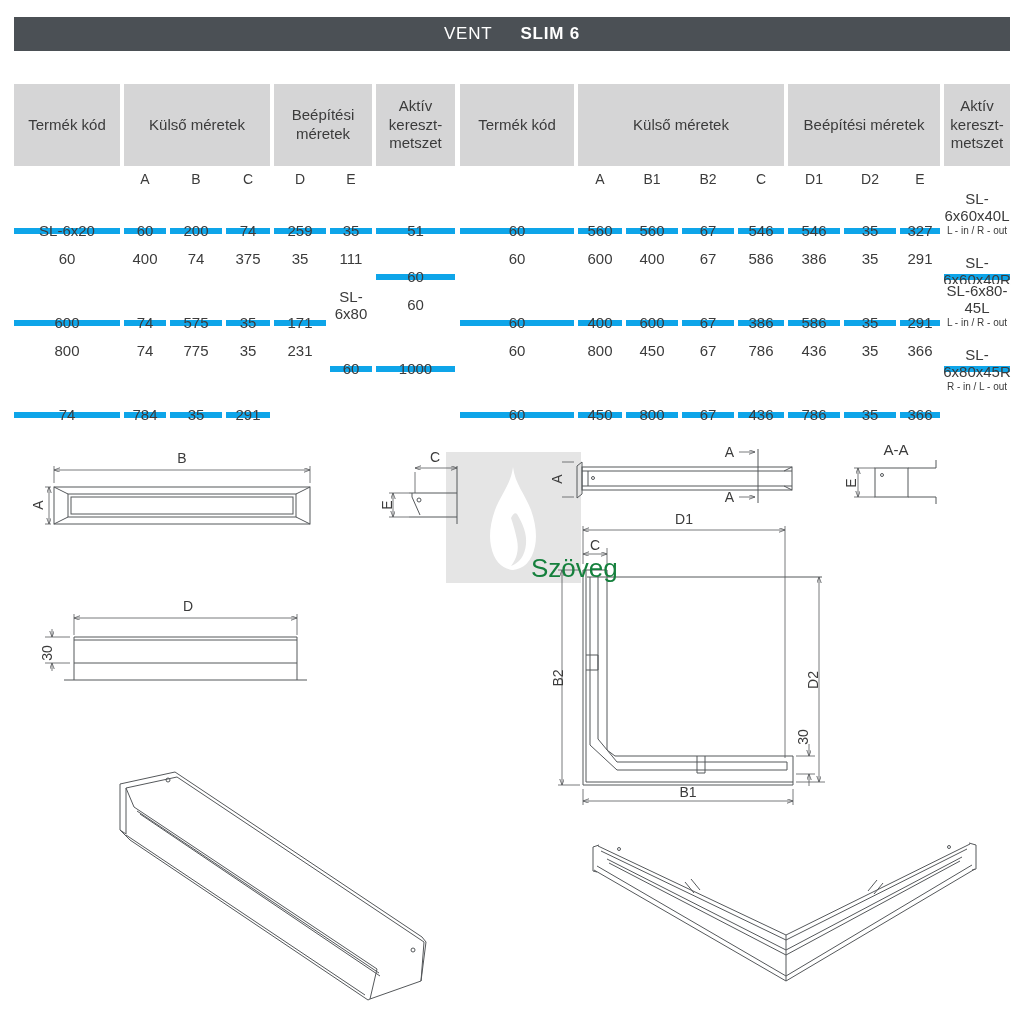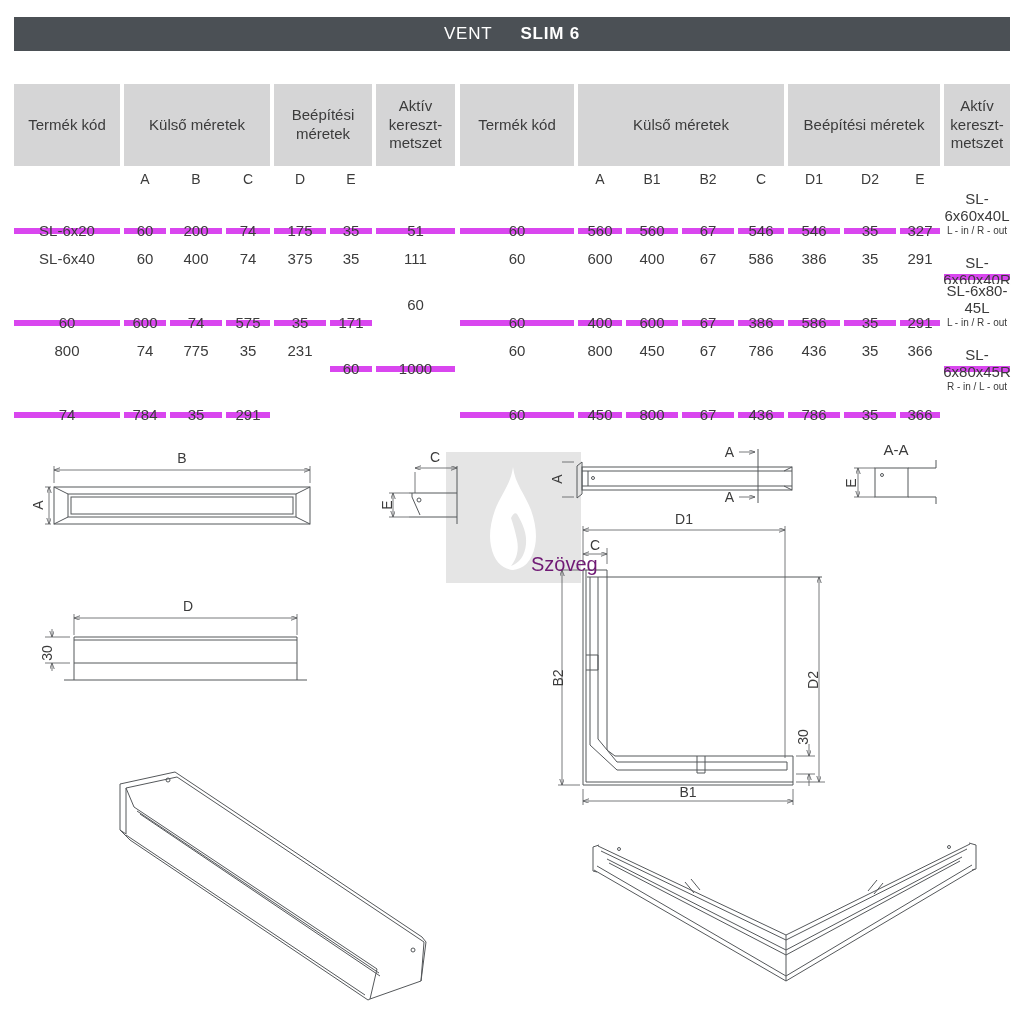--- a/index.html
+++ b/index.html
@@ -22,25 +22,25 @@
     text-align:center;font-size:15px;line-height:1.25;padding:0 4px;box-sizing:border-box;
   }
   .shcell{
     background:#ffffff;display:flex;align-items:center;justify-content:center;
     font-size:14px;
   }
   .dcell{
     background:#ffffff;display:flex;flex-direction:column;align-items:center;justify-content:center;
     font-size:15px;text-align:center;line-height:1.15;
   }
-  .dcell.gray{background:#d946ef;margin-top:36px;}
+  .dcell.gray{background:#0ea5e9;margin-top:36px;}
   .dcell .note{font-size:10px;}
   
   .watermark{left:446px;top:452px;width:135px;height:131px;background:#e5e5e5;z-index:0;}
-  .wm-label{left:531px;top:553px;font-size:20px;color:#701a75;z-index:2;}
+  .wm-label{left:531px;top:553px;font-size:26px;color:#15803d;z-index:2;}
   
   svg.draw{z-index:1;overflow:visible;}
   svg.draw line, svg.draw path, svg.draw rect, svg.draw circle, svg.draw polygon, svg.draw polyline{
     stroke:#55585b;stroke-width:1;fill:none;
   }
   svg.draw text{fill:#3b3b3b;font-family:"Liberation Sans",sans-serif;font-size:14px;stroke:none;}
   svg.draw .dim{stroke-width:0.8;}
 </style>
 </head>
 <body>
@@ -61,38 +61,38 @@
     <div class="shcell">C</div>
     <div class="shcell">D</div>
     <div class="shcell">E</div>
     <div class="shcell"></div>
     <div class="dcell code gray">
       <div>SL-6x20</div>
     </div>
     <div class="dcell gray">60</div>
     <div class="dcell gray">200</div>
     <div class="dcell gray">74</div>
-    <div class="dcell gray">175</div>
+    <div class="dcell gray">259</div>
     <div class="dcell gray">35</div>
     <div class="dcell gray">51</div>
-    <div class="dcell code">
-      <div>SL-6x40</div>
-    </div>
     <div class="dcell">60</div>
     <div class="dcell">400</div>
     <div class="dcell">74</div>
     <div class="dcell">375</div>
     <div class="dcell">35</div>
     <div class="dcell">111</div>
     <div class="dcell gray">60</div>
     <div class="dcell gray">600</div>
     <div class="dcell gray">74</div>
     <div class="dcell gray">575</div>
     <div class="dcell gray">35</div>
     <div class="dcell gray">171</div>
+    <div class="dcell code">
+      <div>SL-6x80</div>
+    </div>
     <div class="dcell">60</div>
     <div class="dcell">800</div>
     <div class="dcell">74</div>
     <div class="dcell">775</div>
     <div class="dcell">35</div>
     <div class="dcell">231</div>
     <div class="dcell gray">60</div>
     <div class="dcell gray">1000</div>
     <div class="dcell gray">74</div>
     <div class="dcell gray">784</div>

